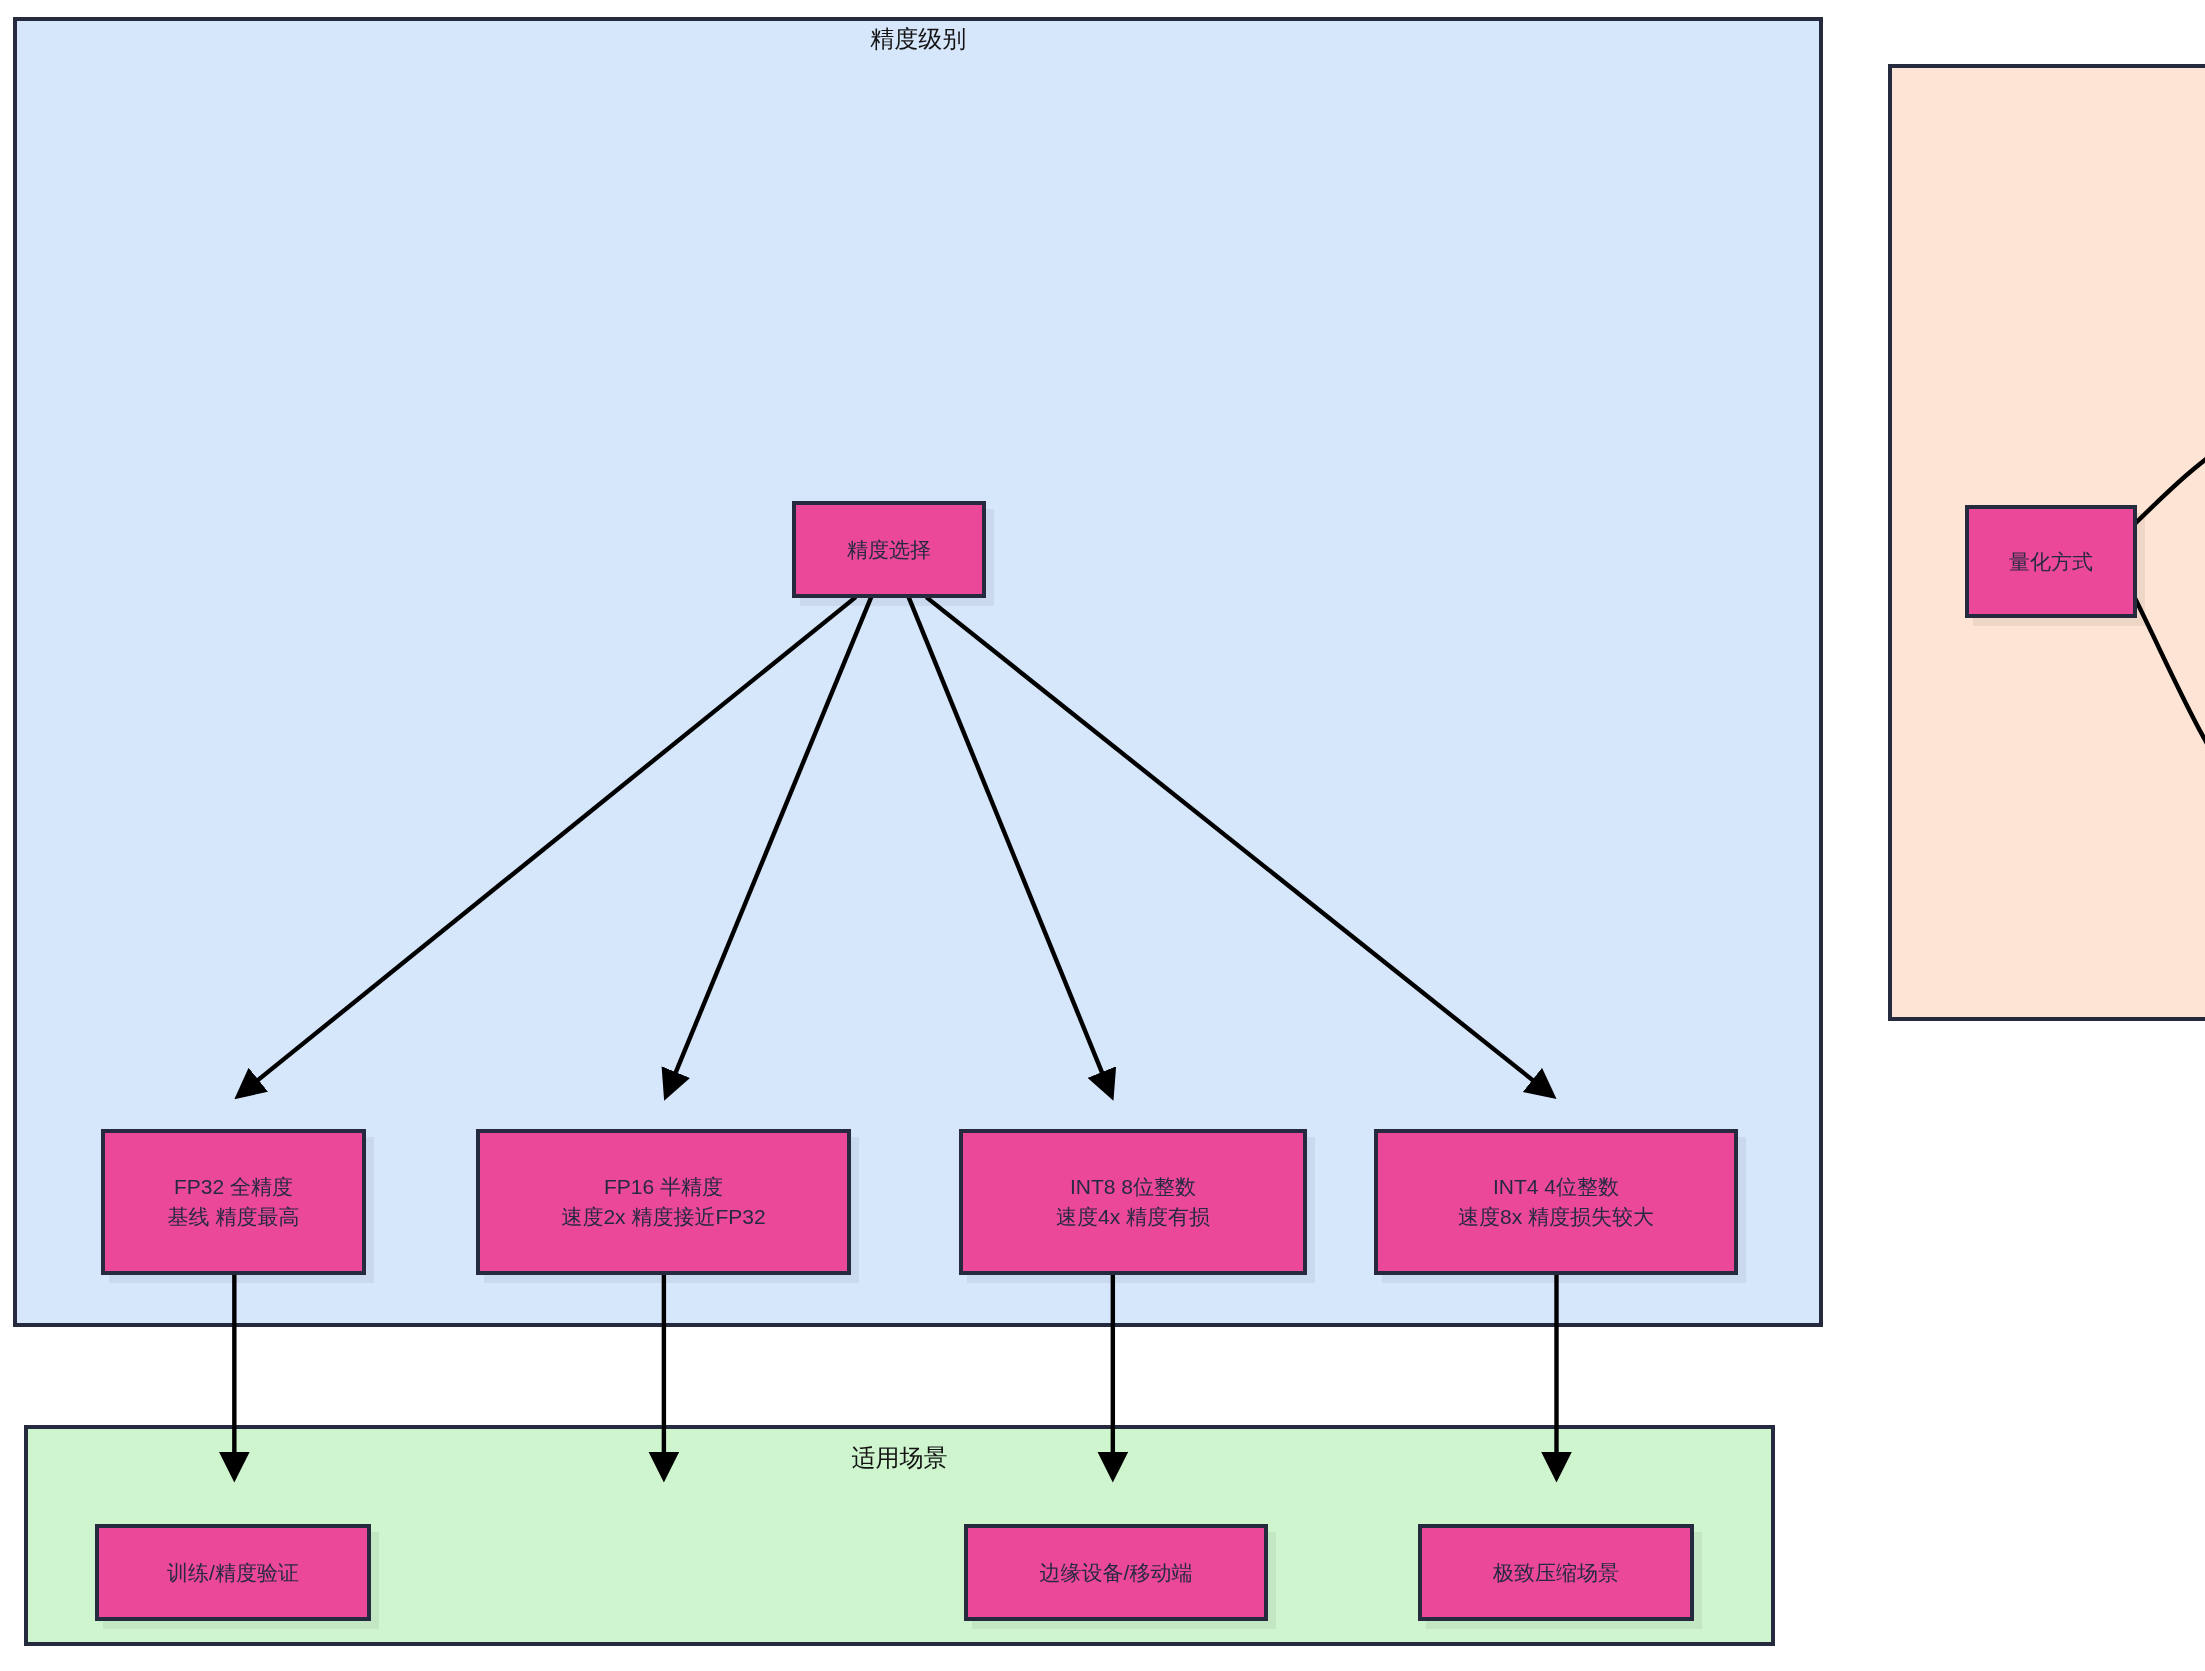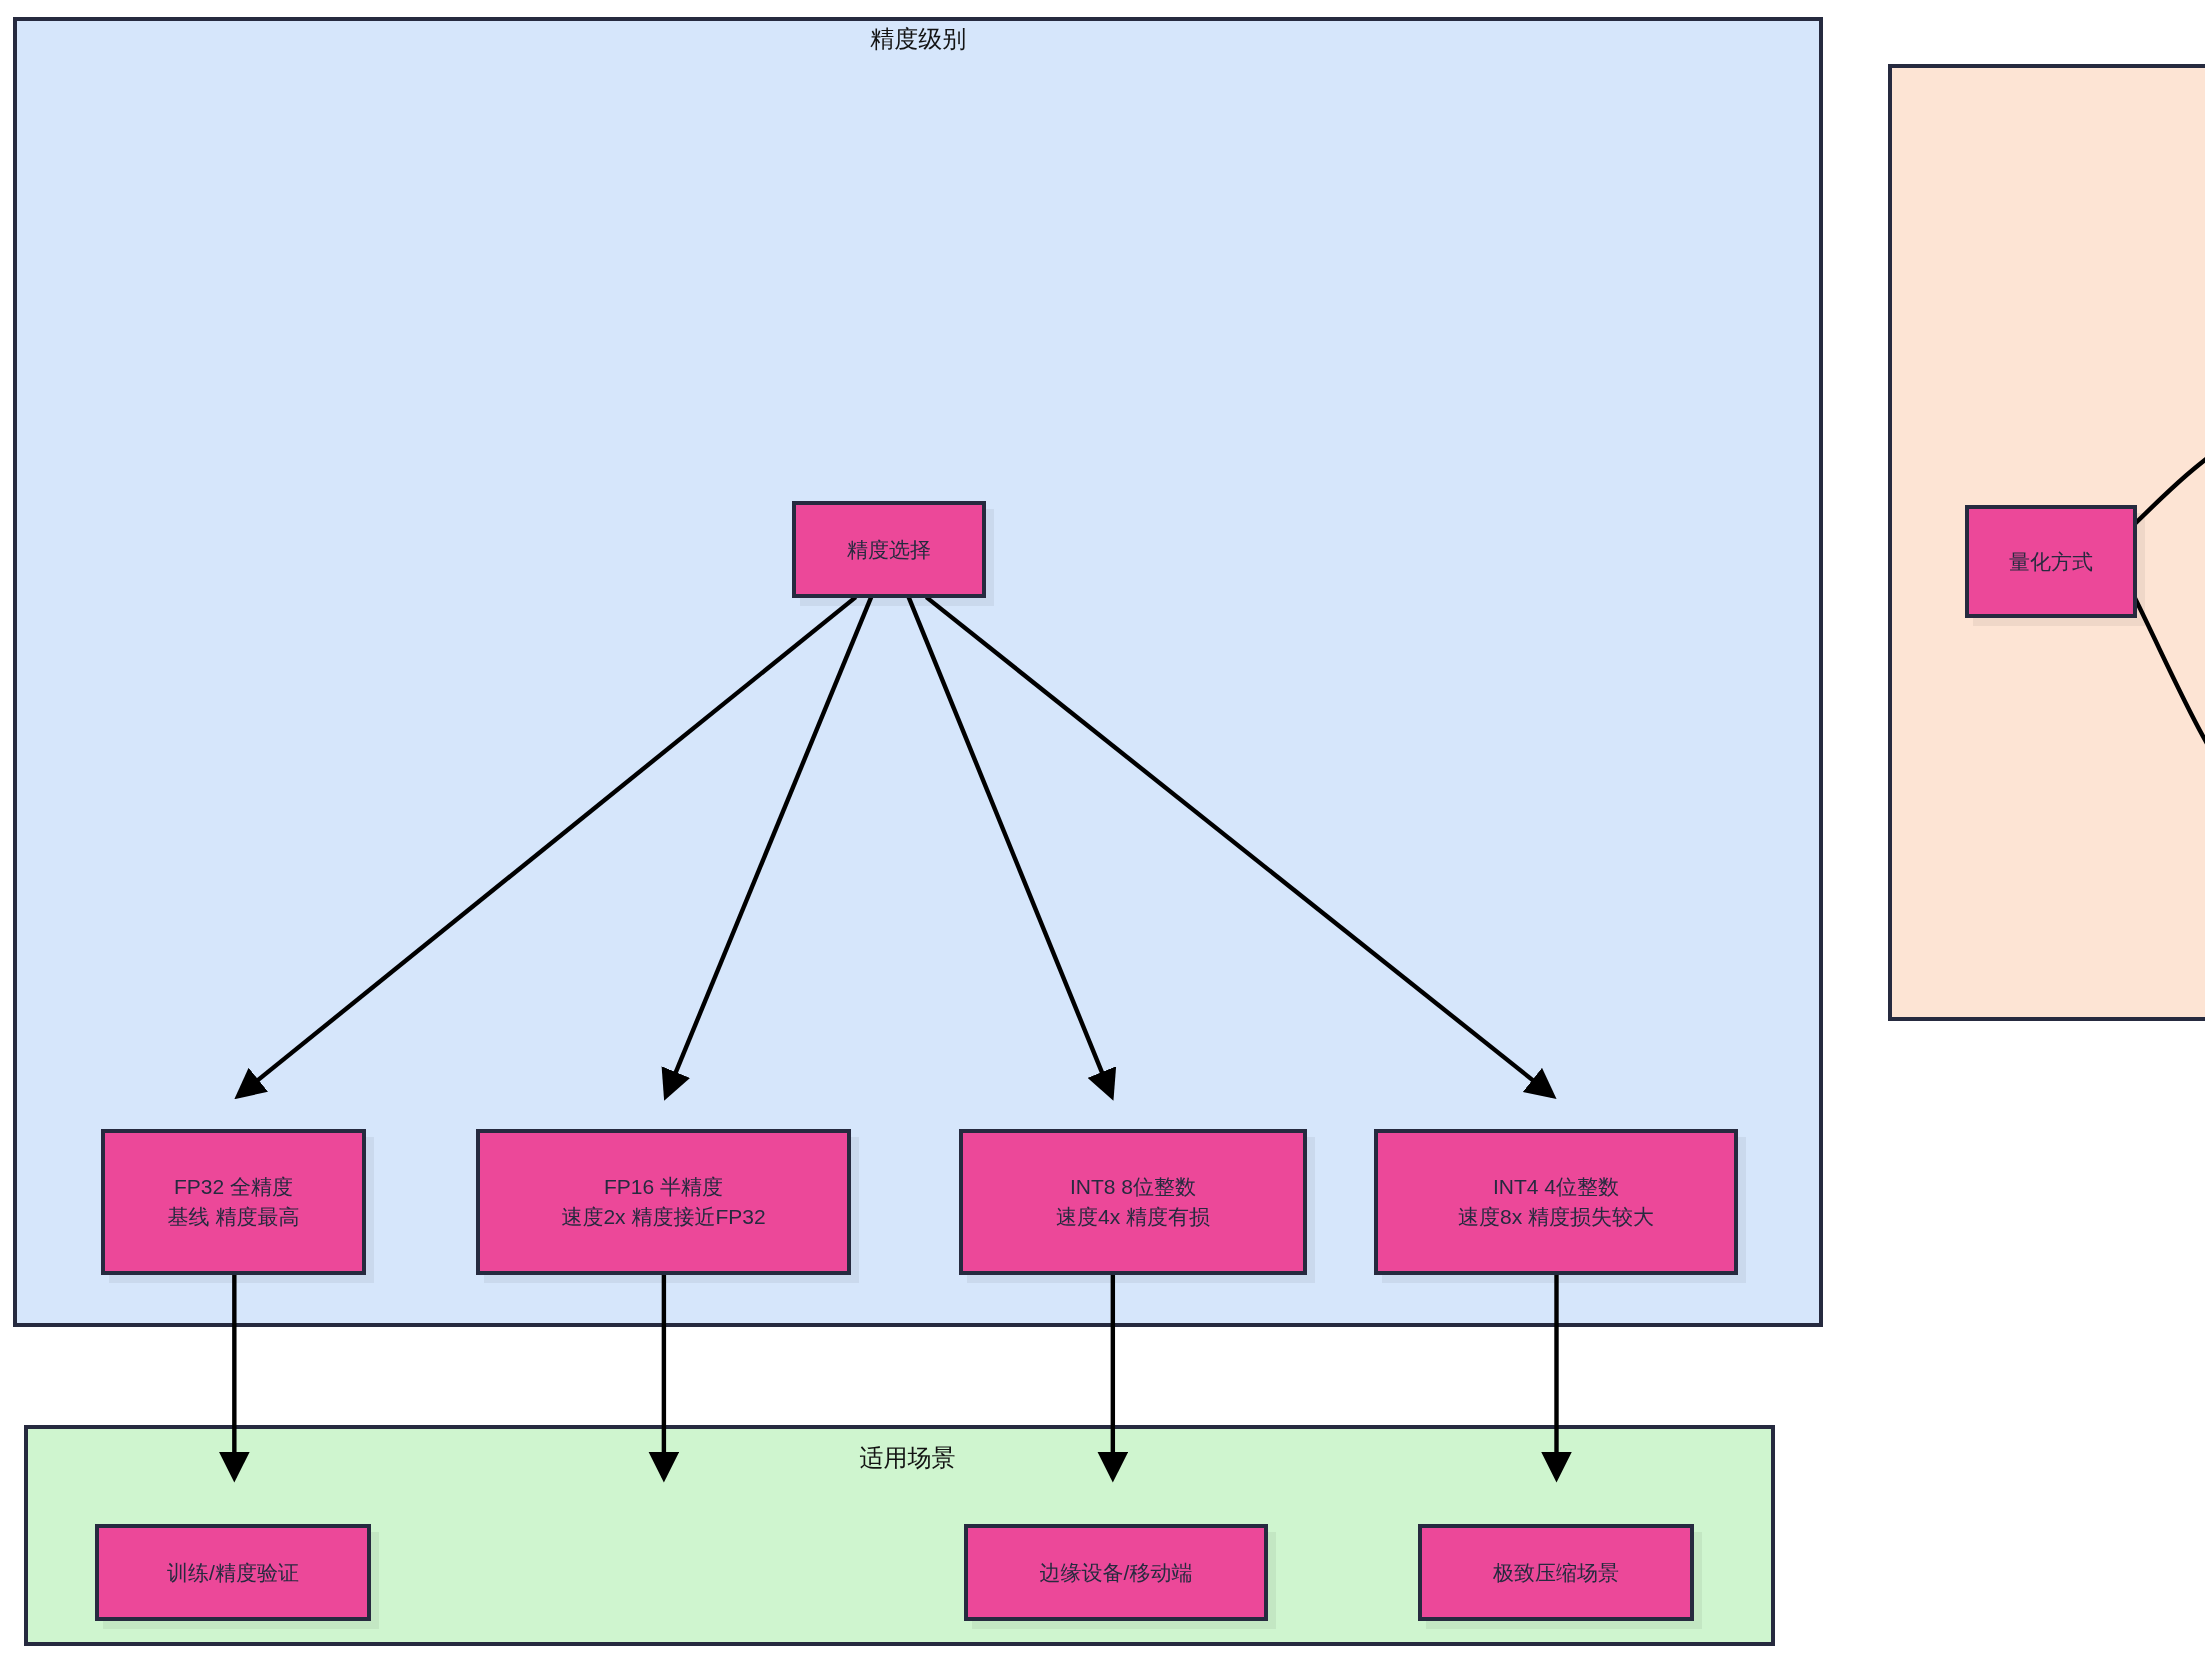--- a/index.html
+++ b/index.html
@@ -65,21 +65,21 @@
 </style>
 </head>
 <body>
 
 <div id="canvas">
 
   <div class="cluster" style="left:13.2px; top:17px; width:1810px; height:1310px; background:#D6E6FB;"></div>
   <div class="cluster-title" style="left:13.2px; top:27px; width:1810px;">精度级别</div>
 
   <div class="cluster" style="left:24px; top:1425px; width:1751px; height:221px; background:#CFF5CF;"></div>
-  <div class="cluster-title" style="left:24px; top:1446px; width:1751px;padding-left:8px;">适用场景</div>
+  <div class="cluster-title" style="left:24px; top:1446px; width:1751px;">适用场景</div>
 
   <div class="cluster" style="left:1888px; top:64px; width:1334px; height:957px; background:#FDE4D4;"></div>
   <div class="cluster-title" style="left:1888px; top:81px; width:1334px;">量化类型</div>
 
   <svg class="edges" viewBox="0 0 7380 3789">
     <defs>
       <marker id="arrow" viewBox="0 0 12 12" refX="10" refY="6" markerWidth="7" markerHeight="7" orient="auto-start-reverse">
         <path d="M 0 0 L 12 6 L 0 12 z" fill="#000000"></path>
       </marker>
     </defs>

